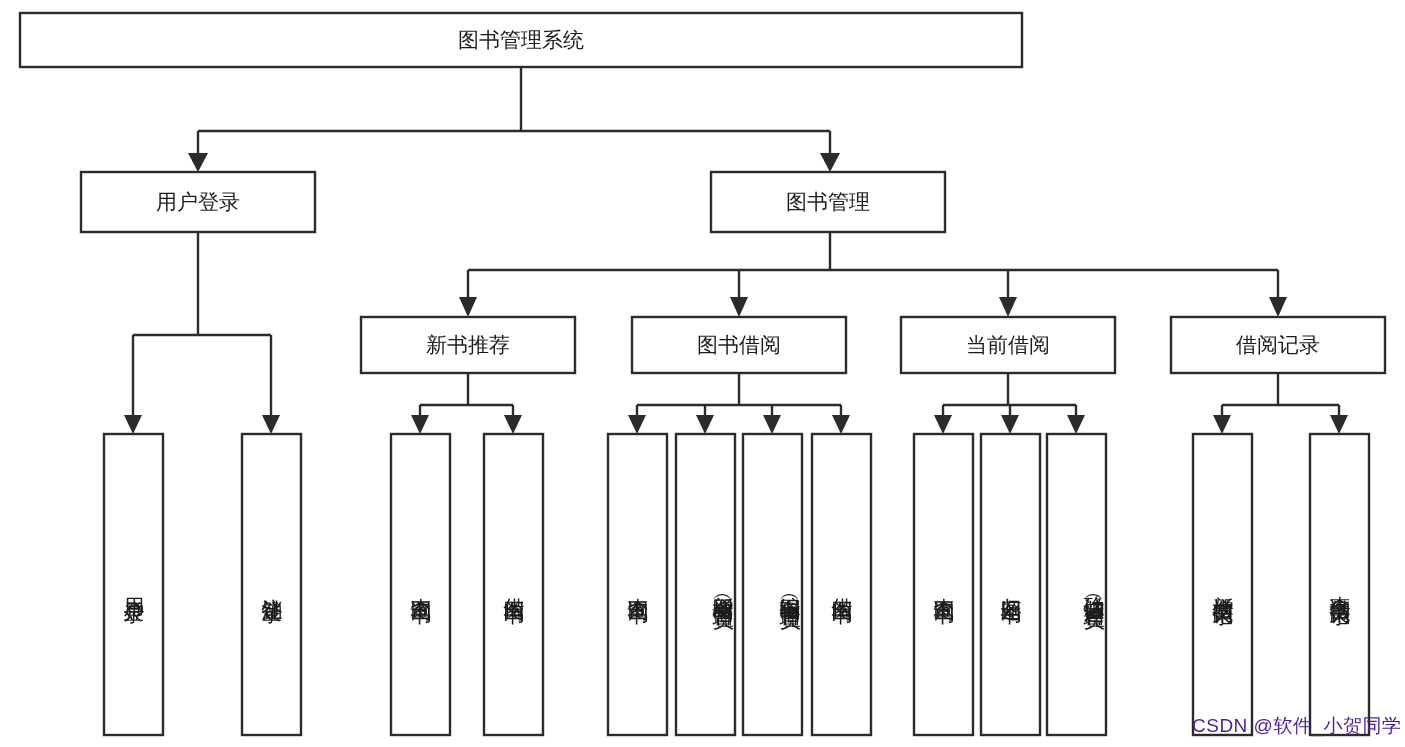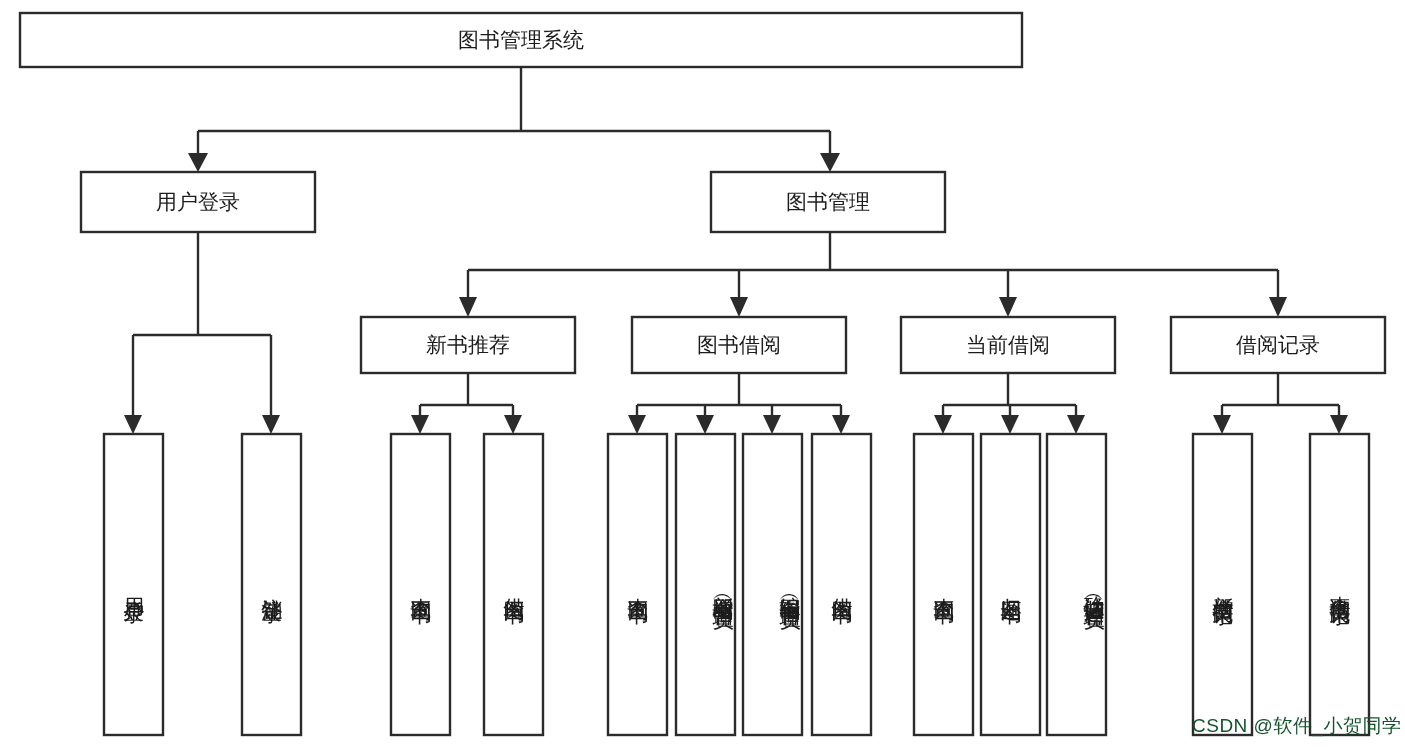--- a/index.html
+++ b/index.html
@@ -64,21 +64,21 @@
     color: #1c1c1c;
     letter-spacing: 2px;
     white-space: nowrap;
     pointer-events: none;
     text-align: center;
   }
   .watermark {
     position: absolute;
     font-family: "Liberation Sans", "DejaVu Sans", sans-serif;
     font-size: 19px;
-    color: #14532d;
+    color: #4c1d95;
     white-space: nowrap;
     letter-spacing: 0.5px;
   }
 </style>
 </head>
 <body>
 
 <div id="diagram-root">
 
   <svg class="diagram-canvas" viewBox="0 0 1405 747" xmlns="http://www.w3.org/2000/svg">

